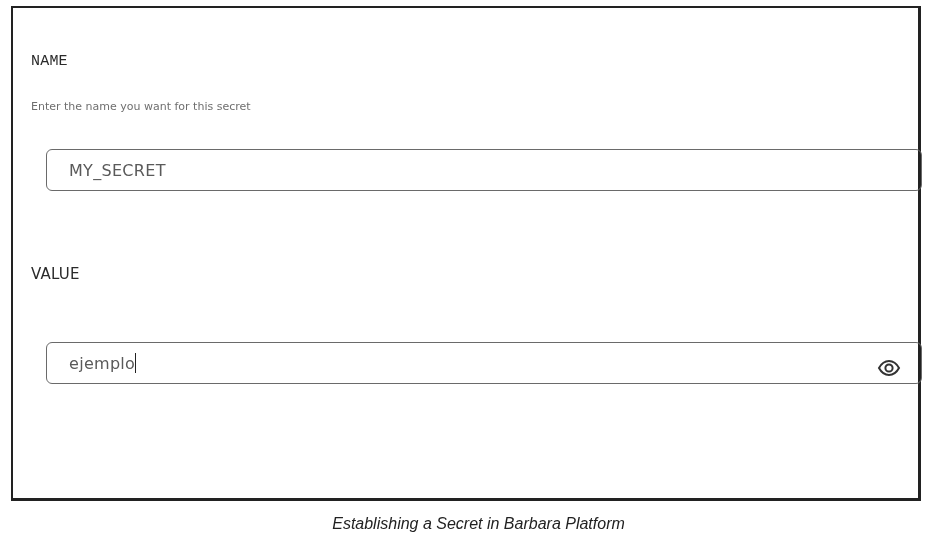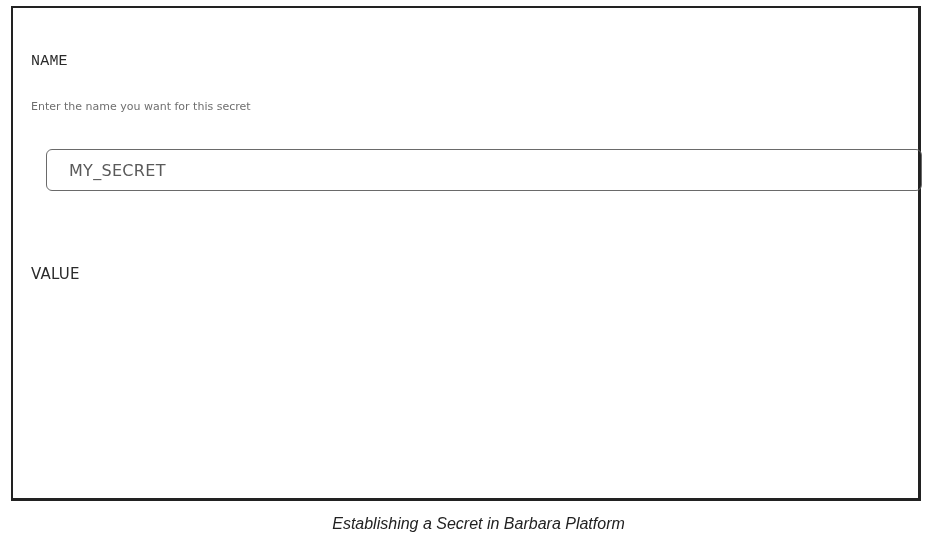--- a/index.html
+++ b/index.html
@@ -23,15 +23,25 @@
 <body>
 
 <div class="frame">
   <div class="label" style="top:45px;font-family:Liberation Mono, monospace;">NAME</div>
   <div class="help" style="top:92px;">Enter the name you want for this secret</div>
   <div class="input" style="top:141px;">
     <span class="text">MY_SECRET</span>
   </div>
 
   <div class="label" style="top:237px;margin-top:20px;">VALUE</div>
+  <div class="input" style="top:334px;">
+    <span class="text">ejemplo</span>
+      <span class="caret"></span>
+    <span class="eye">
+      <svg width="24" height="24" viewBox="0 0 24 24">
+        <path d="M2 12 C5 6.5 8.5 5 12 5 C15.5 5 19 6.5 22 12 C19 17.5 15.5 19 12 19 C8.5 19 5 17.5 2 12 Z" fill="none" stroke="#333" stroke-width="2"></path>
+        <circle cx="12" cy="12" r="3.6" fill="none" stroke="#333" stroke-width="2"></circle>
+      </svg>
+    </span>
+  </div>
 </div>
 
 <div class="caption">Establishing a Secret in Barbara Platform</div>
 
 </body></html>

